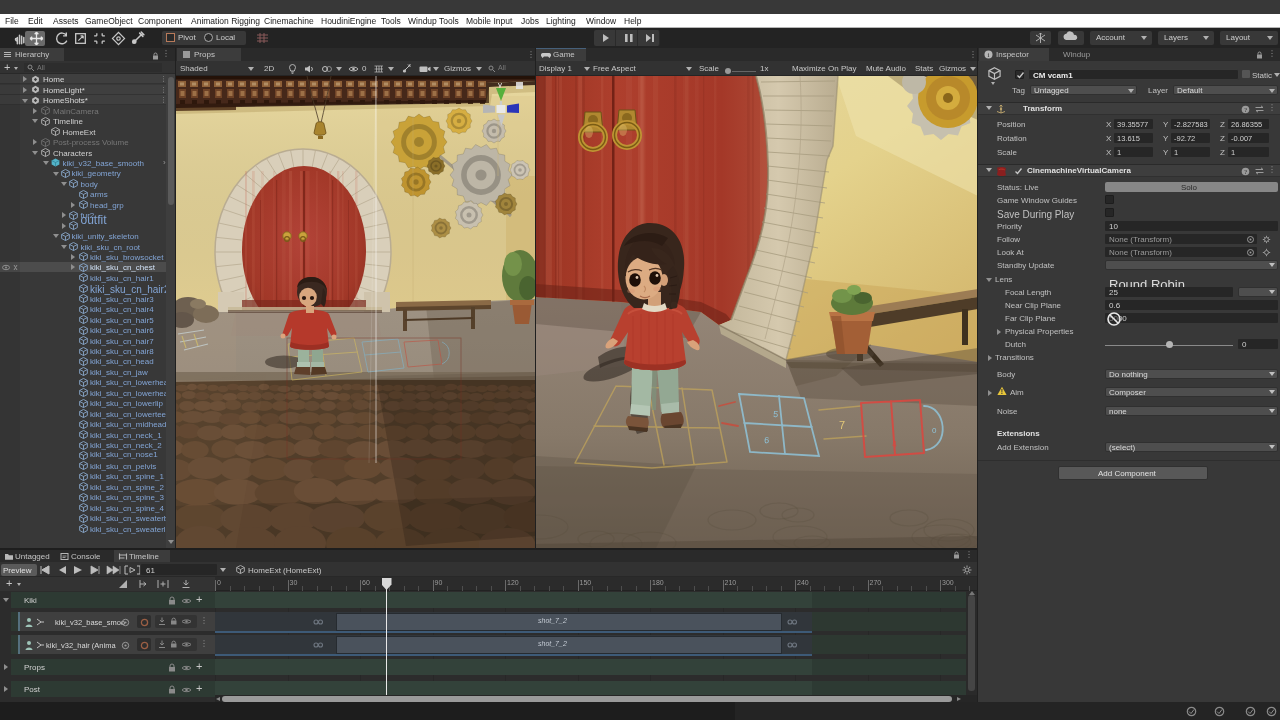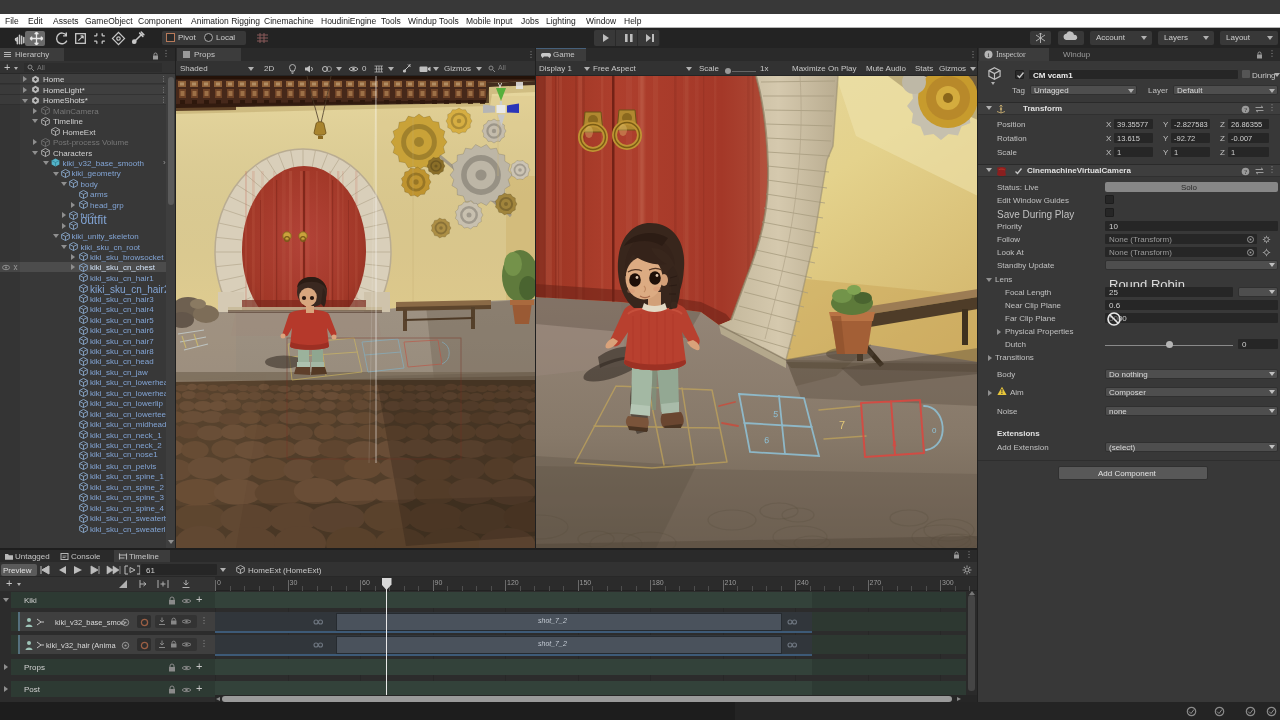--- a/index.html
+++ b/index.html
@@ -1222,21 +1222,21 @@
 </div>
 <div class="abs" style="left:977px;top:48px;width:303px;height:654px;background:#383838;border-left:1px solid #202020;">
 <div class="abs" style="left:0;top:0;width:303px;height:13px;background:#2a2a2a;">
         <div class="abs" style="left:1px;top:0;width:70px;height:13px;background:#3c3c3c;"></div>
         <div class="abs" style="left:6px;top:2px;">
           <svg width="9" height="9">
             <circle cx="4.5" cy="4.5" r="4" fill="#b5b5b5"></circle>
             <text x="4.5" y="7" font-size="7" text-anchor="middle" fill="#2a2a2a" font-family="Liberation Serif">i</text>
           </svg>
         </div>
-        <div class="abs txt" style="left:18px;top:2px;font-size:8px;color:#c5c5c5;font-family:Liberation Serif, serif;">Inspector</div>
+        <div class="abs txt" style="left:18px;top:2px;font-size:8px;color:#c5c5c5;">Inspector</div>
         <div class="abs txt" style="left:85px;top:2px;font-size:8px;color:#9a9a9a;">Windup</div>
       </div>
 
 <div class="abs" style="left:278px;top:3px;width:7px;height:8px;">
         <svg width="7" height="8">
           <rect x="1" y="3.5" width="5" height="4" fill="#9a9a9a"></rect>
           <path d="M2 3.5 V2.5 a1.5 1.5 0 0 1 3 0 V3.5" stroke="#9a9a9a" fill="none"></path>
         </svg>
       </div>
       <div class="abs txt" style="left:290px;top:1px;font-size:8px;color:#9a9a9a;">⋮</div>
@@ -1248,21 +1248,21 @@
       </div>
 <div class="abs" style="left:13px;top:34px;width:0;height:0;border-left:2.5px solid transparent;border-right:2.5px solid transparent;border-top:3.5px solid #b0b0b0;"></div>
 <div class="abs" style="left:37px;top:22px;width:9px;height:9px;background:#2a2a2a;border:1px solid #1d1d1d;border-radius:1px;">
         <svg width="9" height="9">
           <path d="M1.5 4.5 L3.5 6.5 L7.5 1.5" stroke="#c8c8c8" stroke-width="1.3" fill="none"></path>
         </svg>
       </div>
 <div class="abs" style="left:50px;top:21px;width:211px;height:11px;background:#262626;border:1px solid #393939;border-radius:2px;"></div>
 <div class="abs txt" style="left:55px;top:22.5px;font-size:8px;color:#ececec;font-weight:bold;">CM vcam1</div>
 <div class="abs" style="left:264px;top:22px;width:8px;height:8px;background:#555;border-radius:1px;"></div>
-<div class="abs txt" style="left:274px;top:22.5px;font-size:8px;color:#c8c8c8;">During</div>
+<div class="abs txt" style="left:274px;top:22.5px;font-size:8px;color:#c8c8c8;">Static</div>
 <div class="abs" style="left:296px;top:25px;width:0;height:0;border-left:3px solid transparent;border-right:3px solid transparent;border-top:4px solid #b0b0b0;"></div>
 <div class="abs txt" style="left:34px;top:38px;font-size:8px;color:#c0c0c0;">Tag</div>
 <div class="abs" style="left:52px;top:37px;width:107px;height:10px;background:#4e4e4e;border-radius:2px;border:1px solid #303030;"></div>
 <div class="abs txt" style="left:56px;top:38px;font-size:8px;color:#dcdcdc;">Untagged</div>
 <div class="abs" style="left:150px;top:40.5px;width:0;height:0;border-left:3px solid transparent;border-right:3px solid transparent;border-top:4px solid #b0b0b0;"></div>
 <div class="abs txt" style="left:170px;top:38px;font-size:8px;color:#c0c0c0;">Layer</div>
 <div class="abs" style="left:195px;top:37px;width:105px;height:10px;background:#4e4e4e;border-radius:2px;border:1px solid #303030;"></div>
 <div class="abs txt" style="left:199px;top:38px;font-size:8px;color:#dcdcdc;">Default</div>
 <div class="abs" style="left:291px;top:40.5px;width:0;height:0;border-left:3px solid transparent;border-right:3px solid transparent;border-top:4px solid #b0b0b0;"></div>
 <div class="abs" style="left:0;top:54px;width:303px;height:13px;background:#3e3e3e;border-top:1px solid #2a2a2a;border-bottom:1px solid #303030;"></div>
@@ -1330,21 +1330,21 @@
       </svg>
 <div class="abs txt" style="left:290px;top:117px;font-size:8px;color:#9a9a9a;">⋮</div>
 <div class="abs" style="left:36px;top:119px;width:9px;height:9px;">
         <svg width="9" height="9">
           <path d="M1.5 4.5 L3.5 6.5 L7.5 1.5" stroke="#c8c8c8" stroke-width="1.3" fill="none"></path>
         </svg>
       </div>
 <div class="abs txt" style="left:19px;top:135px;font-size:8px;color:#c0c0c0;">Status: Live</div>
 <div class="abs" style="left:127px;top:134px;width:173px;height:10px;background:#878787;border-radius:2px;"></div>
 <div class="abs txt" style="left:203px;top:135px;font-size:8px;color:#2a2a2a;">Solo</div>
-<div class="abs txt" style="left:19px;top:148px;font-size:8px;color:#c0c0c0;">Edit Window Guides</div>
+<div class="abs txt" style="left:19px;top:148px;font-size:8px;color:#c0c0c0;">Game Window Guides</div>
 <div class="abs" style="left:127px;top:147px;width:9px;height:9px;background:#262626;border:1px solid #1d1d1d;border-radius:1px;"></div>
 <div class="abs txt" style="left:19px;top:161px;font-size:10px;color:#c0c0c0;">Save During Play</div>
 <div class="abs" style="left:127px;top:160px;width:9px;height:9px;background:#262626;border:1px solid #1d1d1d;border-radius:1px;"></div>
 <div class="abs txt" style="left:19px;top:174px;font-size:8px;color:#c0c0c0;">Priority</div>
 <div class="abs" style="left:127px;top:173px;width:173px;height:10px;background:#262626;border-radius:1px;"></div>
 <div class="abs txt" style="left:131px;top:174px;font-size:8px;color:#cfcfcf;">10</div>
 <div class="abs txt" style="left:19px;top:187px;font-size:8px;color:#c0c0c0;">Follow</div>
 <div class="abs" style="left:127px;top:186px;width:152px;height:10px;background:#262626;border-radius:1px;"></div>
 <div class="abs txt" style="left:131px;top:187px;font-size:8px;color:#9a9a9a;">None (Transform)</div>
 <svg class="abs" style="left:268px;top:187px" width="9" height="9">

